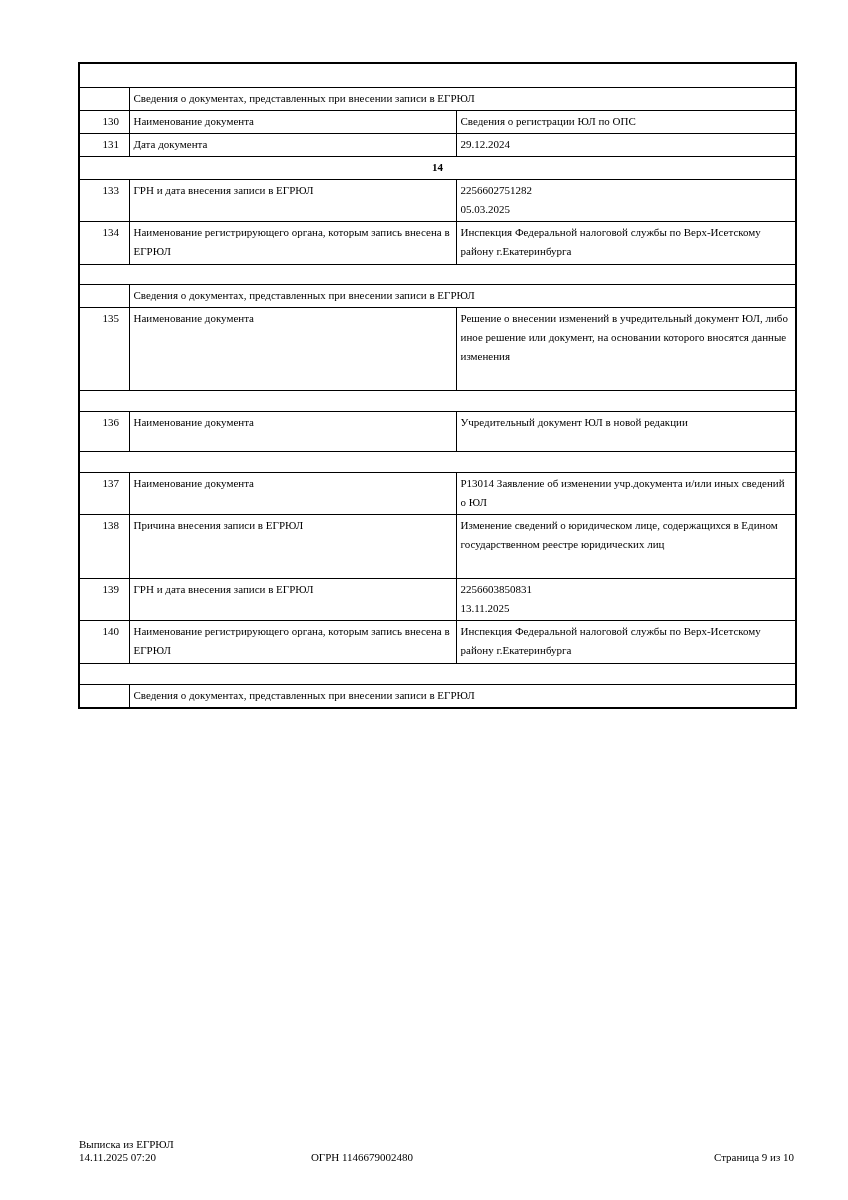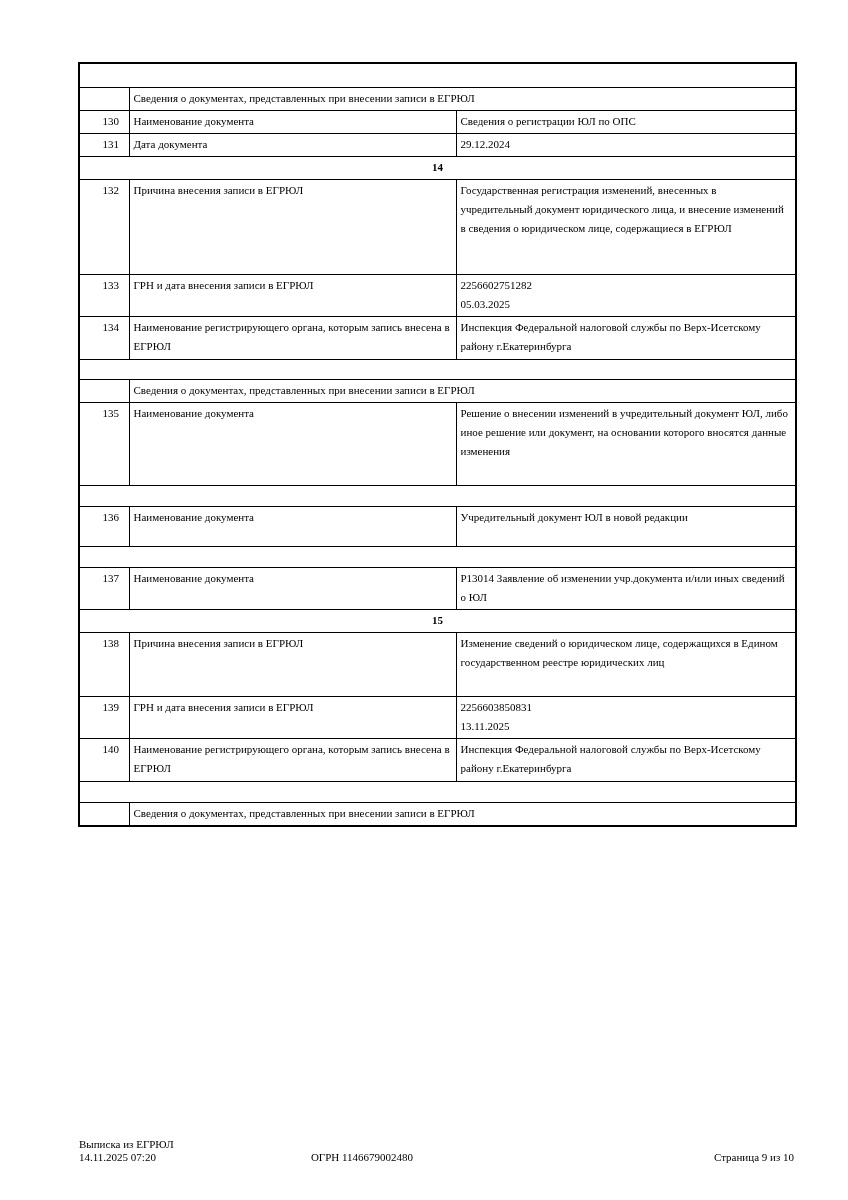--- a/index.html
+++ b/index.html
@@ -98,25 +98,20 @@
       <td class="val">Сведения о регистрации ЮЛ по ОПС</td>
     </tr>
     <tr style="height:22px">
       <td class="num">131</td>
       <td>Дата документа</td>
       <td class="val">29.12.2024</td>
     </tr>
     <tr style="height:22px">
       <td class="secnum" colspan="3">14</td>
     </tr>
-    <tr style="height:95px">
-      <td class="num">132</td>
-      <td>Причина внесения записи в ЕГРЮЛ</td>
-      <td class="val">Государственная регистрация изменений, внесенных в учредительный документ юридического лица, и внесение изменений в сведения о юридическом лице, содержащиеся в ЕГРЮЛ</td>
-    </tr>
     <tr style="height:42px">
       <td class="num">133</td>
       <td>ГРН и дата внесения записи в ЕГРЮЛ</td>
       <td class="val">2256602751282
 05.03.2025</td>
     </tr>
     <tr style="height:43px">
       <td class="num">134</td>
       <td>Наименование регистрирующего органа, которым запись внесена в ЕГРЮЛ</td>
       <td class="val">Инспекция Федеральной налоговой службы по Верх-Исетскому району г.Екатеринбурга</td>
@@ -142,23 +137,20 @@
       <td class="val">Учредительный документ ЮЛ в новой редакции</td>
     </tr>
     <tr style="height:21px">
       <td class="spacer" colspan="3"></td>
     </tr>
     <tr style="height:42px">
       <td class="num">137</td>
       <td>Наименование документа</td>
       <td class="val">Р13014 Заявление об изменении учр.документа и/или иных сведений о ЮЛ</td>
     </tr>
-    <tr style="height:22px">
-      <td class="secnum" colspan="3">15</td>
-    </tr>
     <tr style="height:64px">
       <td class="num">138</td>
       <td>Причина внесения записи в ЕГРЮЛ</td>
       <td class="val">Изменение сведений о юридическом лице, содержащихся в Едином государственном реестре юридических лиц</td>
     </tr>
     <tr style="height:42px">
       <td class="num">139</td>
       <td>ГРН и дата внесения записи в ЕГРЮЛ</td>
       <td class="val">2256603850831
 13.11.2025</td>

